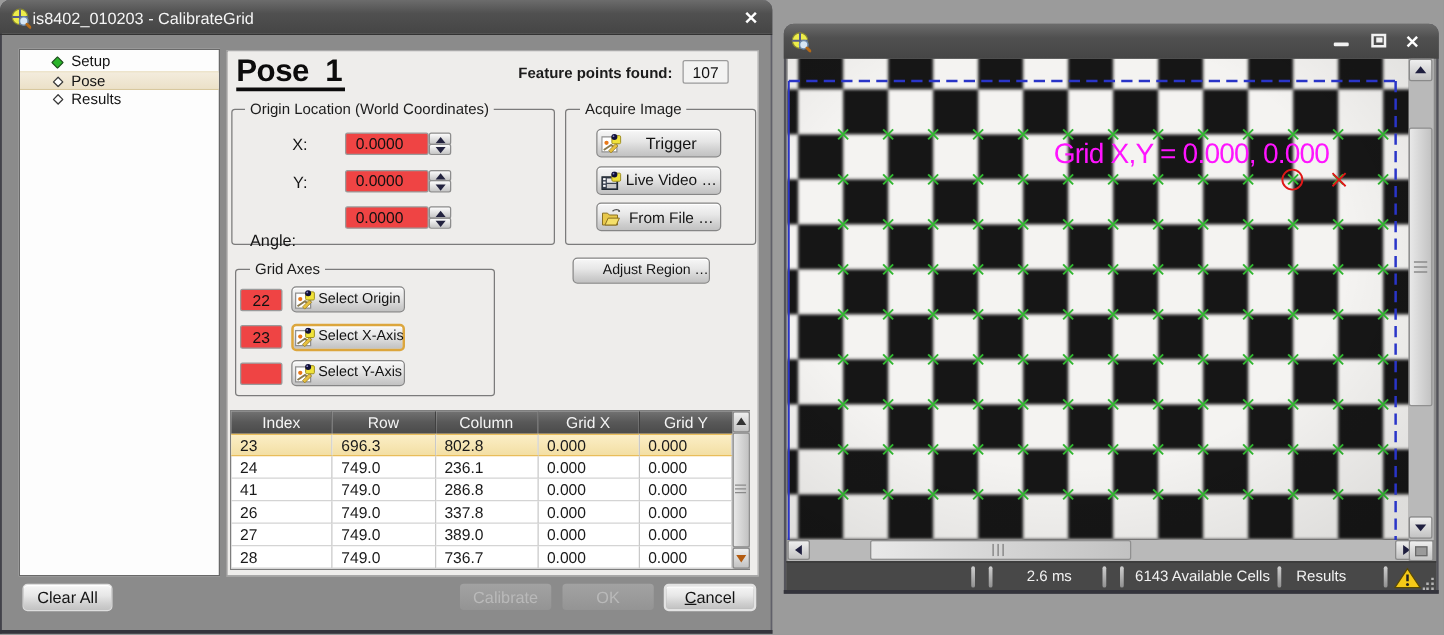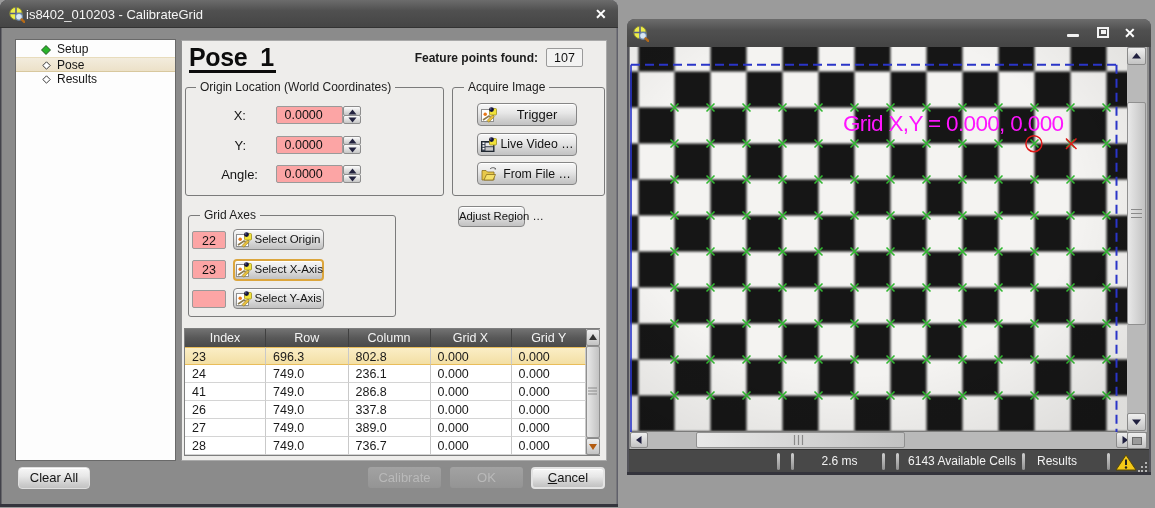--- a/index.html
+++ b/index.html
@@ -14,21 +14,21 @@
 #tree { position:absolute; left:15px; top:39px; width:161px; height:422px; background:#fdfdfd; border:1px solid #696969; }
 .titem { position:relative; height:15px; font-size:12px; color:#141414; line-height:15px; }
 .titem .dia { position:absolute; }
 .titem .lbl { position:absolute; left:41px; top:0px; }
 #trow-pose { background:linear-gradient(#f3ecdd,#ece1c8); border-top:1px solid #e8dcbc; border-bottom:1px solid #d8c89e; }
 
 #cp { position:absolute; left:181px; top:40px; width:426px; height:421px; background:#eeedeb; border:1px solid #a9a9a9; border-left-color:#8f8f8f; }
 
 #pose1 { position:absolute; left:7px; top:4px; font-size:25px; letter-spacing:-0.4px; line-height:25px; font-weight:bold; color:#0c0c0c; border-bottom:3px solid #0c0c0c; padding:0 2px 0 0; }
 #fpf { position:absolute; left:198px; top:9.5px; width:158px; text-align:right; font-size:12px; font-weight:bold; color:#1c1c1c; white-space:nowrap; }
-.field { position:absolute; background:#fca5a5; border:1px solid #9a9a9a; border-radius:2px; font-size:12.5px; color:#111; }
+.field { position:absolute; background:#ef4444; border:1px solid #9a9a9a; border-radius:2px; font-size:12.5px; color:#111; }
 .grp { position:absolute; border:1px solid #7b7b7b; border-radius:3px; }
 .grp .glbl { position:absolute; top:-8px; background:#eeedeb; font-size:12px; color:#1c1c1c; padding:0 4px; white-space:nowrap; }
 .btn { position:absolute; white-space:nowrap; border:1px solid #868686; border-radius:4px; background:linear-gradient(#f7f7f7,#e7e7e7 42%,#cdcdcd 80%,#c2c2c2); box-shadow:inset 0 1px 0 #fff; font-size:13px; color:#141414; }
 .lbl13 { position:absolute; font-size:13px; color:#141414; white-space:nowrap; }
 .spin { position:absolute; width:18px; }
 .sph { position:absolute; left:0; width:18px; height:9.5px; border:1px solid #8d8d8d; border-radius:2px; background:linear-gradient(#fcfcfc,#c6c6c6); }
 .sph svg { position:absolute; left:3.5px; }
 
 #tbl { position:absolute; left:2px; top:287px; width:416px; height:128px; border:1px solid #7e7e7e; background:#fff; }
 .th { position:absolute; top:0; height:18px; background:linear-gradient(#727272,#585858 50%,#4a4a4a); color:#f4f4f4; font-size:12.5px; line-height:18px; text-align:center; border-right:1px solid #404040; }
@@ -83,21 +83,21 @@
  <div id="cp">
   <div id="pose1">Pose&nbsp;&nbsp;1</div>
   <div id="fpf">Feature points found:</div>
   <div class="field" style="left:364px;top:7px;width:37px;height:19px;text-align:center;line-height:18px;background:#f3f3f2">107</div>
 
   <div class="grp" style="left:3px;top:46px;width:259px;height:109px">
         <span class="glbl" style="left:10px">Origin Location (World Coordinates)</span>
       </div>
   <div class="lbl13" style="left:38px;top:67px;width:26px;text-align:right">X:</div>
   <div class="lbl13" style="left:28px;top:96.5px;width:36px;text-align:right">Y:</div>
-  <div class="lbl13" style="left:18px;top:126px;width:58px;text-align:right">Angle:</div>
+  <div class="lbl13" style="left:18px;top:144px;width:58px;text-align:left">Angle:</div>
   <div class="field" style="left:93.5px;top:65px;width:67px;height:18px;line-height:17px;padding-left:8px">0.0000</div>
   <div class="field" style="left:93.5px;top:94.5px;width:67px;height:18px;line-height:17px;padding-left:8px">0.0000</div>
   <div class="field" style="left:93.5px;top:124px;width:67px;height:18px;line-height:17px;padding-left:8px">0.0000</div>
   <div class="spin" style="left:161px;top:65px;height:18px">
         <div class="sph" style="top:0">
           <svg style="top:1.5px" width="9" height="6">
             <path d="M4.5 0.5L8.5 5.5H0.5Z" fill="#23233f"></path>
           </svg>
         </div>
         <div class="sph" style="top:8.5px">
@@ -206,21 +206,21 @@
           <circle cx="4.2" cy="7.2" r="1.7" fill="#e87818"></circle>
           <path d="M2 13l6-4 3 2.5" stroke="#8a7a50" stroke-width="1.6" fill="none"></path>
           <path d="M6 13.5l5.5-5.5 1.8 1.8-5.5 5.5z" fill="#e8c040" stroke="#907820" stroke-width="0.6"></path>
           <rect x="8.5" y="1.5" width="7" height="6.5" rx="1" fill="#f0e23a" stroke="#a09020" stroke-width="0.8"></rect>
           <circle cx="10.5" cy="2.6" r="2.4" fill="#10103a"></circle>
           <circle cx="9.8" cy="1.9" r="0.7" fill="#8888c0"></circle>
         </svg>
         <span style="position:absolute;left:21px;top:3px;font-size:11.5px">Select Y-Axis</span>
       </div>
 
-  <div class="btn" style="left:276px;top:165px;width:67px;height:21px;text-align:center;line-height:19px;font-size:11.3px">Adjust Region …</div>
+  <div class="btn" style="left:276px;top:165px;width:110px;height:21px;text-align:right;line-height:19px;font-size:11.3px">Adjust Region …</div>
 
   <div id="tbl">
     <div class="th" style="left:0;width:81px">Index</div>
     <div class="th" style="left:81px;width:82.5px">Row</div>
     <div class="th" style="left:163.5px;width:82px">Column</div>
     <div class="th" style="left:245.5px;width:81px">Grid X</div>
     <div class="th" style="left:326.5px;width:75.5px">Grid Y</div>
     <div class="tc selrow" style="left:0px;top:18px;width:81px">23</div>
         <div class="tc selrow" style="left:81px;top:18px;width:82.5px">696.3</div>
         <div class="tc selrow" style="left:163.5px;top:18px;width:82px">802.8</div>

